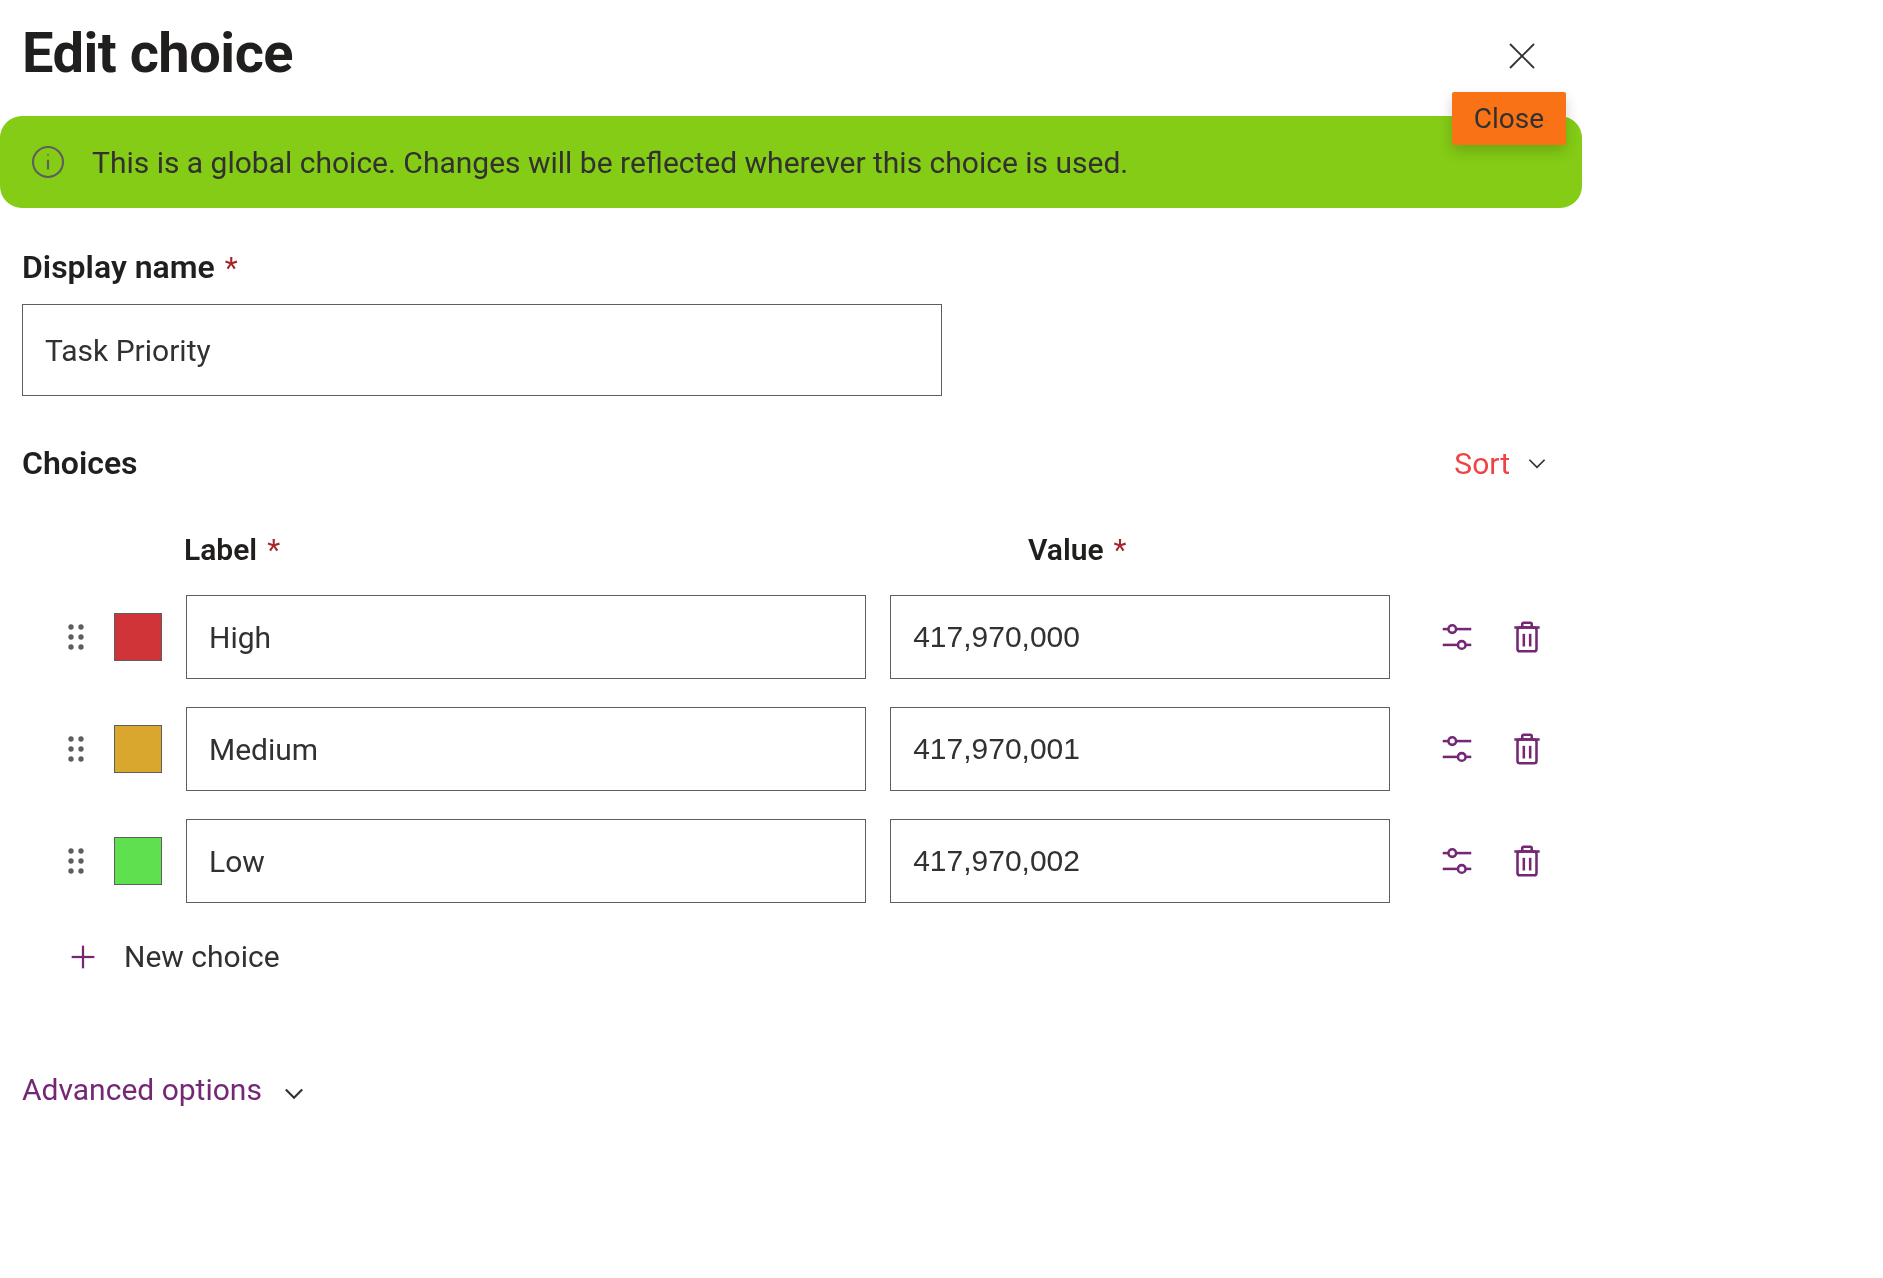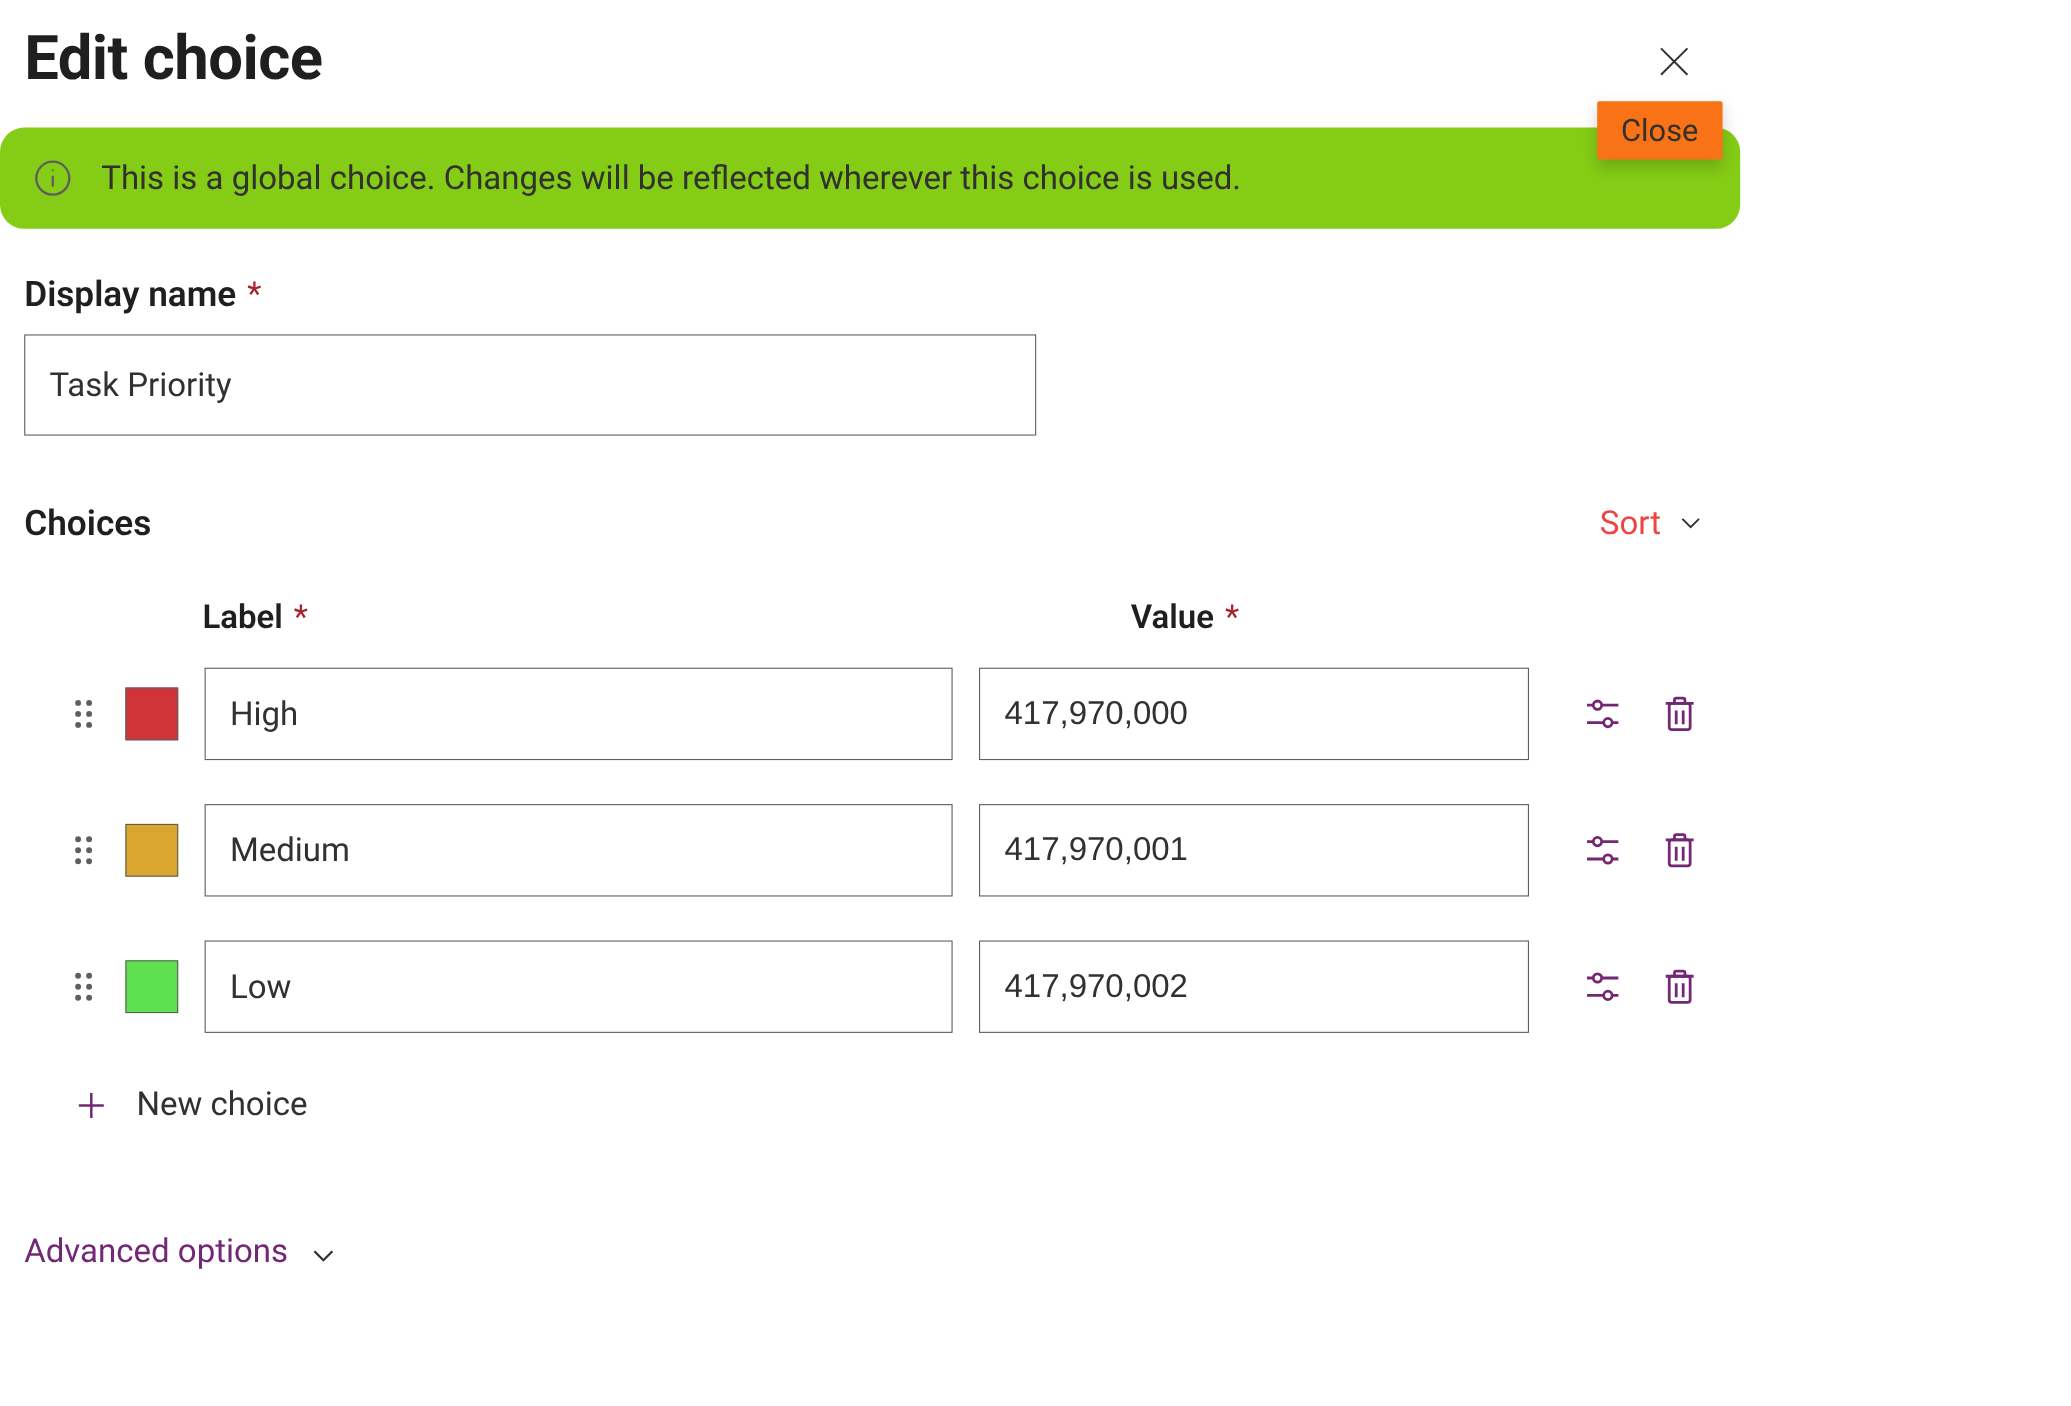--- a/index.html
+++ b/index.html
@@ -90,21 +90,21 @@
     height: 92px;
     border: 1px solid #605e5c;
     font-size: 30px;
     padding: 0 22px;
     color: #323130;
     font-family: inherit;
     background: #fff;
   }
 
   .choices-header {
-    margin-top: 60px;
+    margin-top: 48px;
     display: flex;
     align-items: center;
     justify-content: space-between;
   }
   .choices-title {
     font-size: 32px;
     font-weight: 600;
   }
   .sort-btn {
     display: flex;
@@ -142,21 +142,21 @@
     align-items: center;
     gap: 10px;
     font-size: 30px;
     font-weight: 600;
   }
 
   .choice-row {
     display: flex;
     align-items: center;
     gap: 24px;
-    margin-bottom: 40px;
+    margin-bottom: 28px;
   }
   .grip {
     width: 28px;
     height: 40px;
     display: flex;
     align-items: center;
     justify-content: center;
     cursor: grab;
     flex: 0 0 auto;
   }

